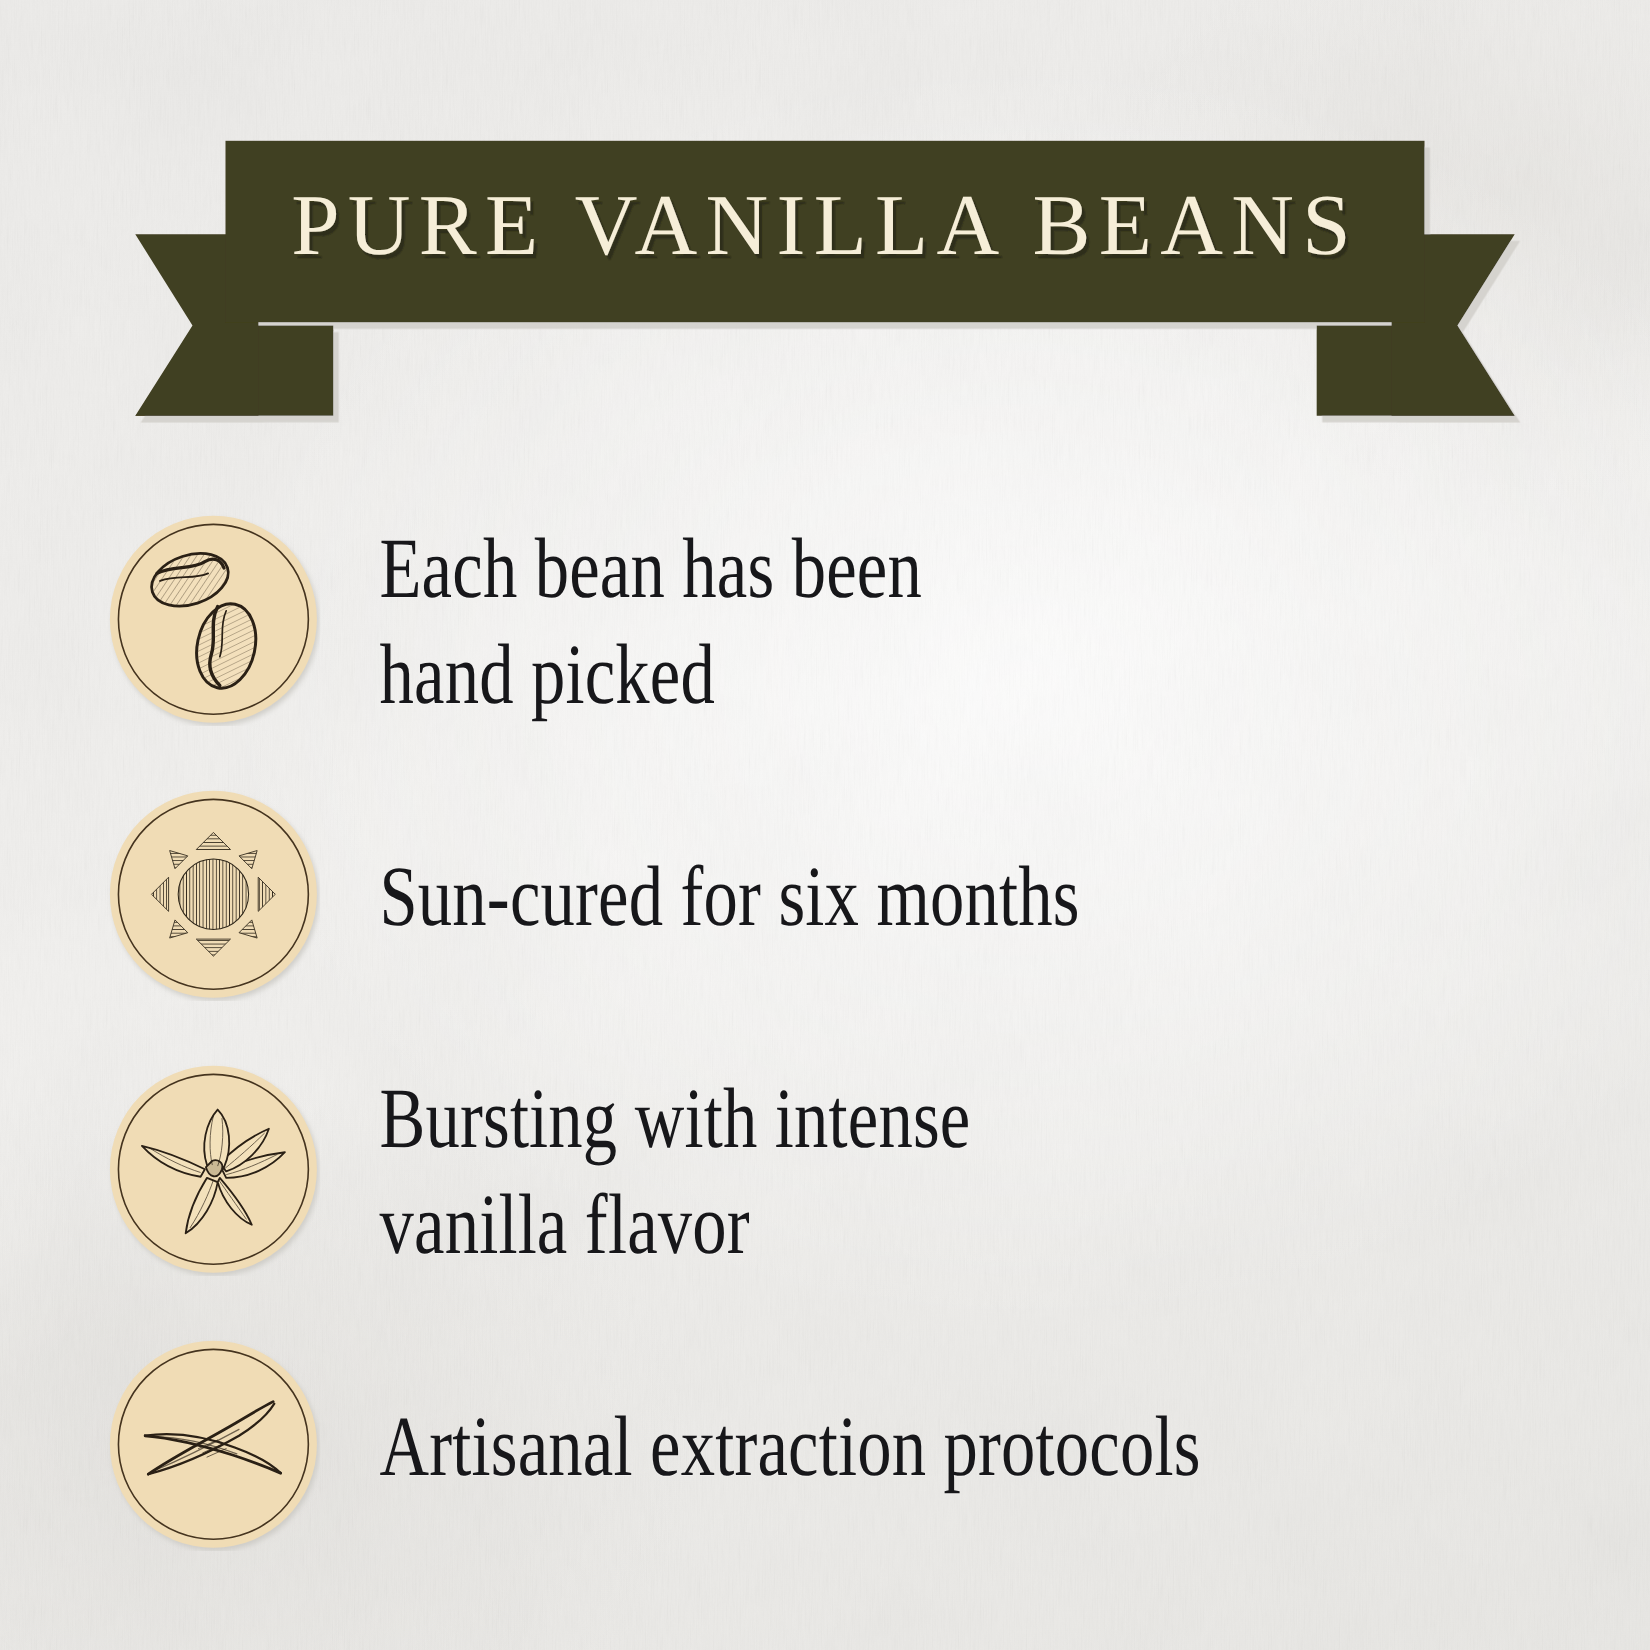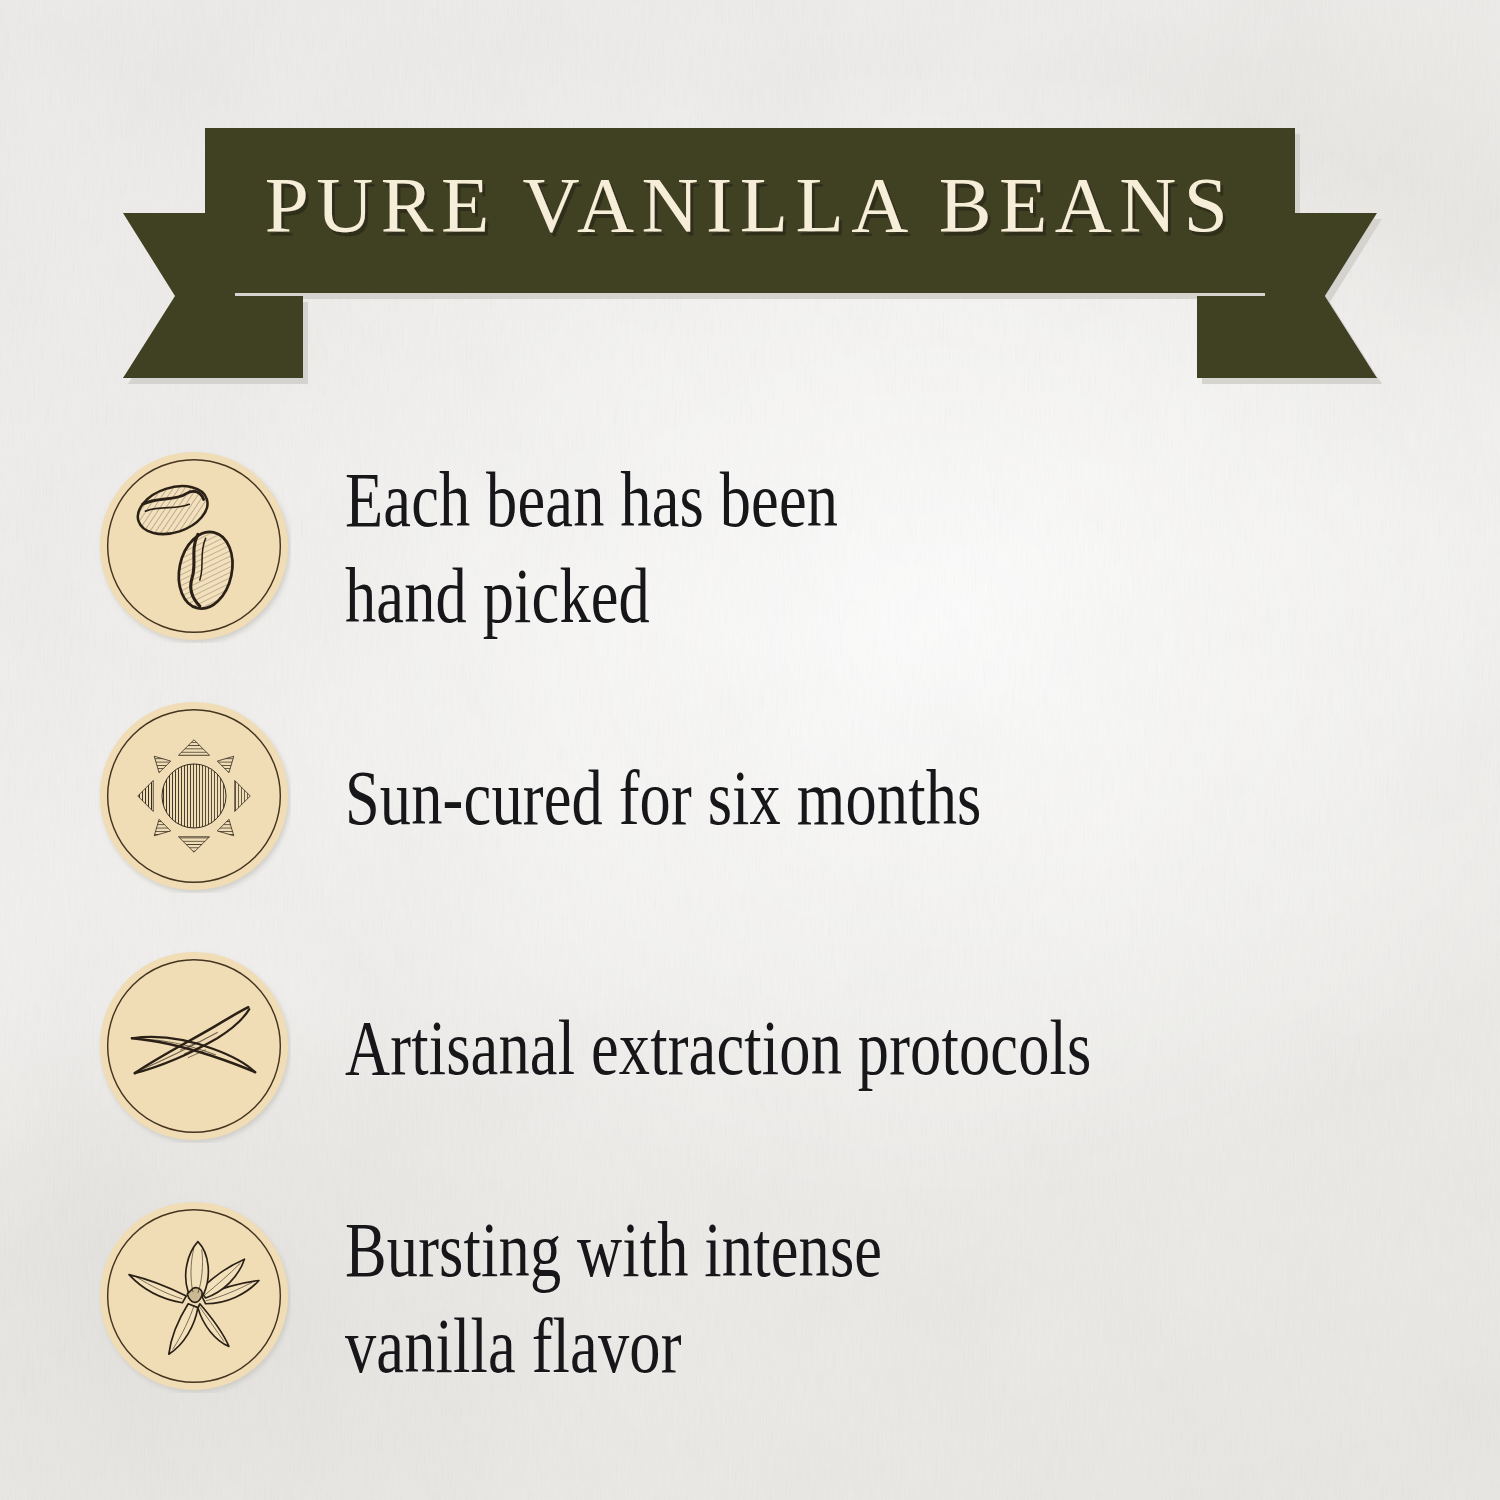--- a/index.html
+++ b/index.html
@@ -43,21 +43,21 @@
     left: 0;
     top: 0;
     width: 1500px;
     height: 400px;
   }
 
   
   #feature-list {
     position: absolute;
     left: 0;
-    top: 423px;
+    top: 440px;
     width: 1500px;
   }
   .feature-row {
     position: relative;
     height: 250px;
   }
   .badge {
     position: absolute;
     left: 97px;
     top: 26px;
@@ -211,50 +211,20 @@
             <polygon points="141,141 124,136 136,124"></polygon>
           </g>
         </g>
       </svg>
       <div class="feature-text">Sun-cured for six months</div>
     </div>
 
     <div class="feature-row">
       <svg class="badge" viewBox="0 0 200 200">
         <defs>
-          <filter id="bshadow3" x="-12%" y="-12%" width="130%" height="130%">
-            <feDropShadow dx="2" dy="3" stdDeviation="2.5" flood-color="#c9c7c2" flood-opacity="0.8"></feDropShadow>
-          </filter>
-        </defs>
-        <circle cx="100" cy="100" r="97" fill="#f0dcb5" filter="url(#bshadow3)"></circle>
-        <circle cx="100" cy="100" r="89" fill="none" stroke="#45341f" stroke-width="1.5"></circle>
-
-        <g fill="none" stroke="#2a2015" stroke-linecap="round">
-
-          <path d="M 39 128 C 62 112 92 97 121 80 C 136 71 148 64 156 60" stroke-width="2.6"></path>
-          <path d="M 39 128 C 66 121 96 108 124 92 C 140 82 151 72 157 62" stroke-width="2.2"></path>
-          <path d="M 44 125 C 70 114 98 100 124 86" stroke-width="1.1" opacity="0.65"></path>
-
-          <path d="M 36 92 C 60 94 90 101 118 110 C 139 117 154 123 163 127" stroke-width="2.6"></path>
-          <path d="M 36 92 C 63 88 93 93 120 103 C 142 111 156 120 163 127" stroke-width="2.2"></path>
-          <path d="M 44 93 C 70 93 98 100 122 109" stroke-width="1.1" opacity="0.65"></path>
-
-          <g stroke-width="0.9" opacity="0.7">
-            <path d="M 86 104 L 104 96"></path>
-            <path d="M 90 108 L 108 100"></path>
-            <path d="M 94 112 L 112 104"></path>
-          </g>
-        </g>
-      </svg>
-      <div class="feature-text">Artisanal extraction protocols</div>
-    </div>
-
-    <div class="feature-row">
-      <svg class="badge" viewBox="0 0 200 200">
-        <defs>
           <filter id="bshadow4" x="-12%" y="-12%" width="130%" height="130%">
             <feDropShadow dx="2" dy="3" stdDeviation="2.5" flood-color="#c9c7c2" flood-opacity="0.8"></feDropShadow>
           </filter>
         </defs>
         <circle cx="100" cy="100" r="97" fill="#f0dcb5" filter="url(#bshadow4)"></circle>
         <circle cx="100" cy="100" r="89" fill="none" stroke="#45341f" stroke-width="1.5"></circle>
 
         <g stroke="#2a2015" fill="#f3e1bb" stroke-width="1.7" stroke-linejoin="round">
 
           <path d="M 92 100 C 72 90 50 82 33 78 C 46 92 64 103 88 107 Z"></path>
@@ -279,14 +249,44 @@
             <path d="M 131 147 C 122 134 112 120 105 110"></path>
             <path d="M 100 50 C 96 66 96 84 99 96"></path>
             <path d="M 108 52 C 110 68 108 86 104 97"></path>
           </g>
         </g>
       </svg>
       <div class="feature-text two-line">Bursting with intense
 vanilla flavor</div>
     </div>
 
+    <div class="feature-row">
+      <svg class="badge" viewBox="0 0 200 200">
+        <defs>
+          <filter id="bshadow3" x="-12%" y="-12%" width="130%" height="130%">
+            <feDropShadow dx="2" dy="3" stdDeviation="2.5" flood-color="#c9c7c2" flood-opacity="0.8"></feDropShadow>
+          </filter>
+        </defs>
+        <circle cx="100" cy="100" r="97" fill="#f0dcb5" filter="url(#bshadow3)"></circle>
+        <circle cx="100" cy="100" r="89" fill="none" stroke="#45341f" stroke-width="1.5"></circle>
+
+        <g fill="none" stroke="#2a2015" stroke-linecap="round">
+
+          <path d="M 39 128 C 62 112 92 97 121 80 C 136 71 148 64 156 60" stroke-width="2.6"></path>
+          <path d="M 39 128 C 66 121 96 108 124 92 C 140 82 151 72 157 62" stroke-width="2.2"></path>
+          <path d="M 44 125 C 70 114 98 100 124 86" stroke-width="1.1" opacity="0.65"></path>
+
+          <path d="M 36 92 C 60 94 90 101 118 110 C 139 117 154 123 163 127" stroke-width="2.6"></path>
+          <path d="M 36 92 C 63 88 93 93 120 103 C 142 111 156 120 163 127" stroke-width="2.2"></path>
+          <path d="M 44 93 C 70 93 98 100 122 109" stroke-width="1.1" opacity="0.65"></path>
+
+          <g stroke-width="0.9" opacity="0.7">
+            <path d="M 86 104 L 104 96"></path>
+            <path d="M 90 108 L 108 100"></path>
+            <path d="M 94 112 L 112 104"></path>
+          </g>
+        </g>
+      </svg>
+      <div class="feature-text">Artisanal extraction protocols</div>
+    </div>
+
   </div>
 </div>
 
 </body></html>

